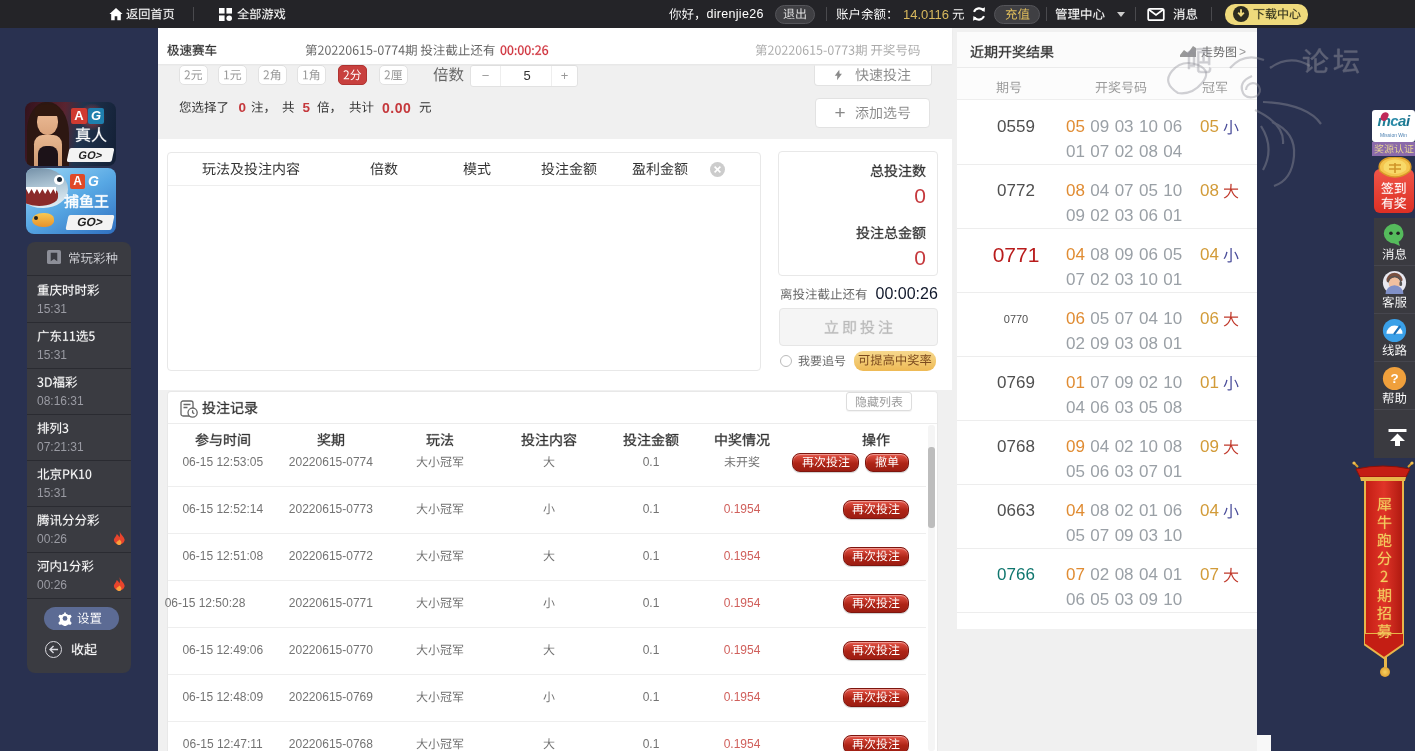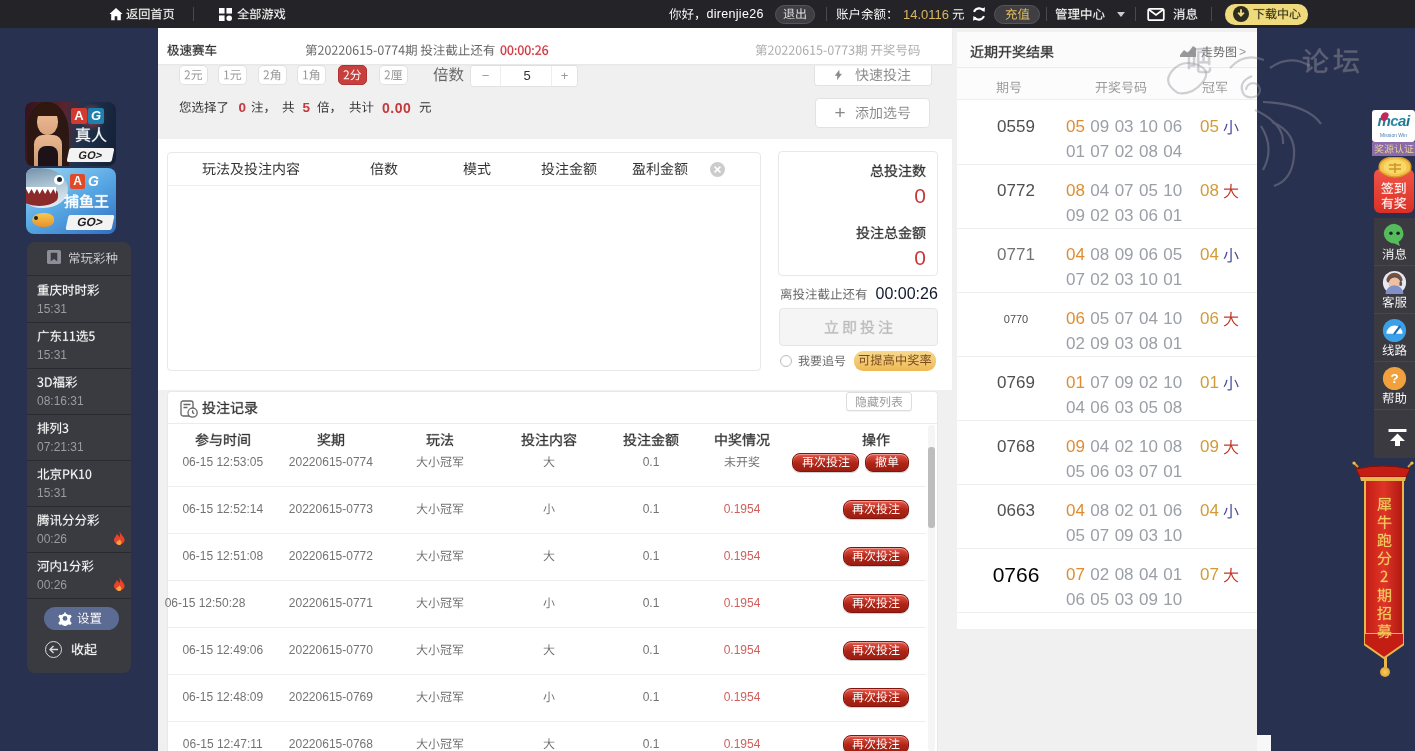--- a/index.html
+++ b/index.html
@@ -915,21 +915,21 @@
     </div>
 <div class="abs" style="left:1200px;top:191px;transform:translateY(-50%);color:#d29b38;font-size:17px">08</div>
 <div class="row" style="left:1223px;top:191px;transform:translateY(-50%);height:17px">
       <svg class="cj" width="16.0" height="16.0" viewBox="0 -860 1000 1000">
         <g fill="#c0392b">
           <use href="#g5927" x="0"></use>
         </g>
       </svg>
     </div>
 <div class="abs" style="left:957px;top:228px;width:300px;height:1px;background:#ededed"></div>
-<div class="abs" style="left:1016px;top:255px;transform:translate(-50%,-50%);color:#737373;font-size:17px">0771</div>
+<div class="abs" style="left:1016px;top:255px;transform:translate(-50%,-50%);color:#b91c1c;font-size:21px">0771</div>
 <div class="abs" style="left:1066px;top:255px;transform:translateY(-50%);display:flex;gap:5.4px;font-size:17px">
       <span style="color:#e08c33">04</span>
       <span style="color:#9aa0a6">08</span>
       <span style="color:#9aa0a6">09</span>
       <span style="color:#9aa0a6">06</span>
       <span style="color:#9aa0a6">05</span>
     </div>
 <div class="abs" style="left:1066px;top:280px;transform:translateY(-50%);display:flex;gap:5.4px;font-size:17px">
       <span style="color:#9aa0a6">07</span>
       <span style="color:#9aa0a6">02</span>
@@ -1035,21 +1035,21 @@
     </div>
 <div class="abs" style="left:1200px;top:511px;transform:translateY(-50%);color:#d29b38;font-size:17px">04</div>
 <div class="row" style="left:1223px;top:511px;transform:translateY(-50%);height:17px">
       <svg class="cj" width="16.0" height="16.0" viewBox="0 -860 1000 1000">
         <g fill="#4a4d9a">
           <use href="#g5C0F" x="0"></use>
         </g>
       </svg>
     </div>
 <div class="abs" style="left:957px;top:548px;width:300px;height:1px;background:#ededed"></div>
-<div class="abs" style="left:1016px;top:575px;transform:translate(-50%,-50%);color:#000000;font-size:21px">0766</div>
+<div class="abs" style="left:1016px;top:575px;transform:translate(-50%,-50%);color:#0f766e;font-size:17px">0766</div>
 <div class="abs" style="left:1066px;top:575px;transform:translateY(-50%);display:flex;gap:5.4px;font-size:17px">
       <span style="color:#e08c33">07</span>
       <span style="color:#9aa0a6">02</span>
       <span style="color:#9aa0a6">08</span>
       <span style="color:#9aa0a6">04</span>
       <span style="color:#9aa0a6">01</span>
     </div>
 <div class="abs" style="left:1066px;top:600px;transform:translateY(-50%);display:flex;gap:5.4px;font-size:17px">
       <span style="color:#9aa0a6">06</span>
       <span style="color:#9aa0a6">05</span>

